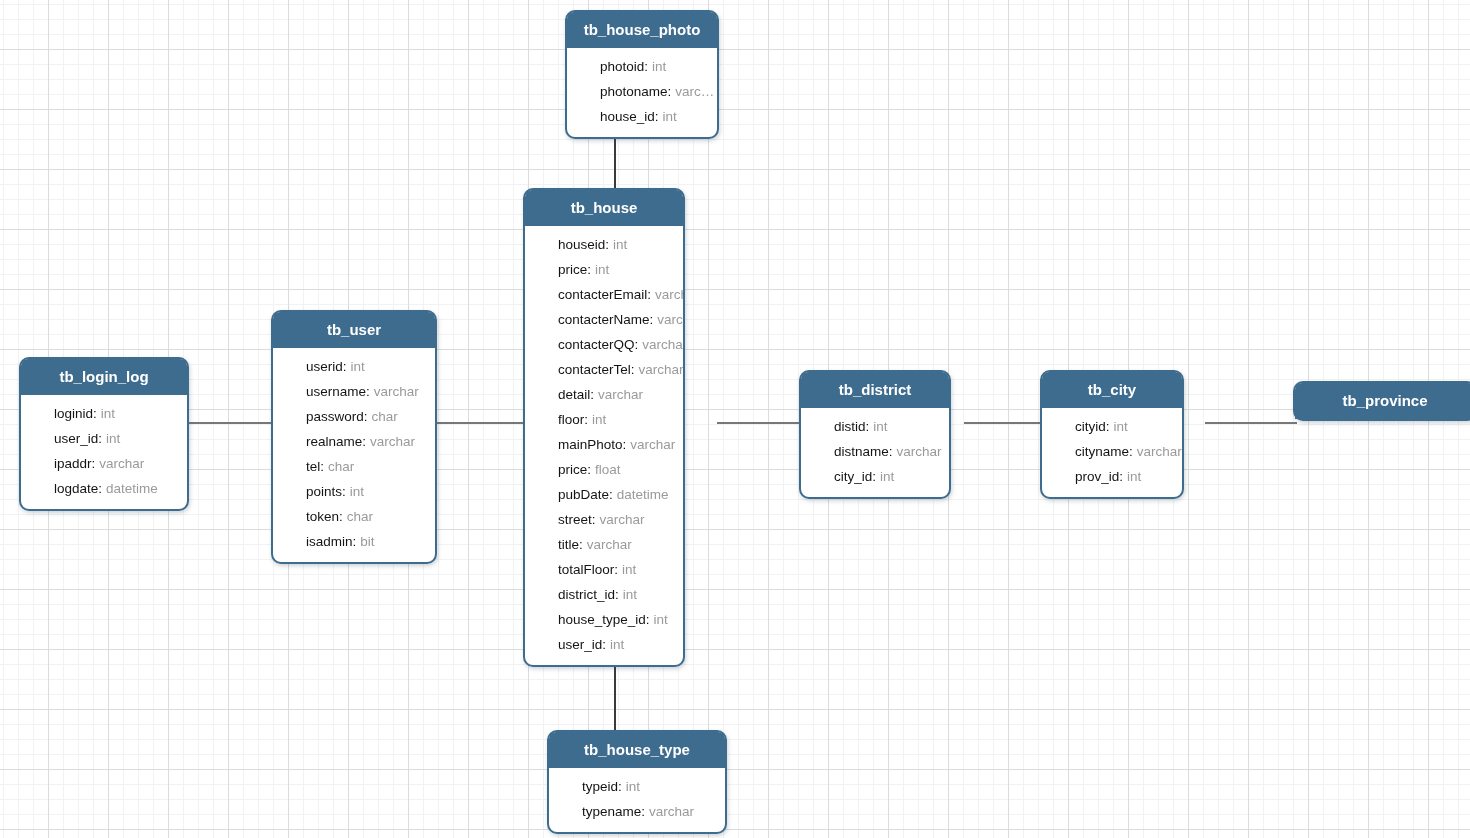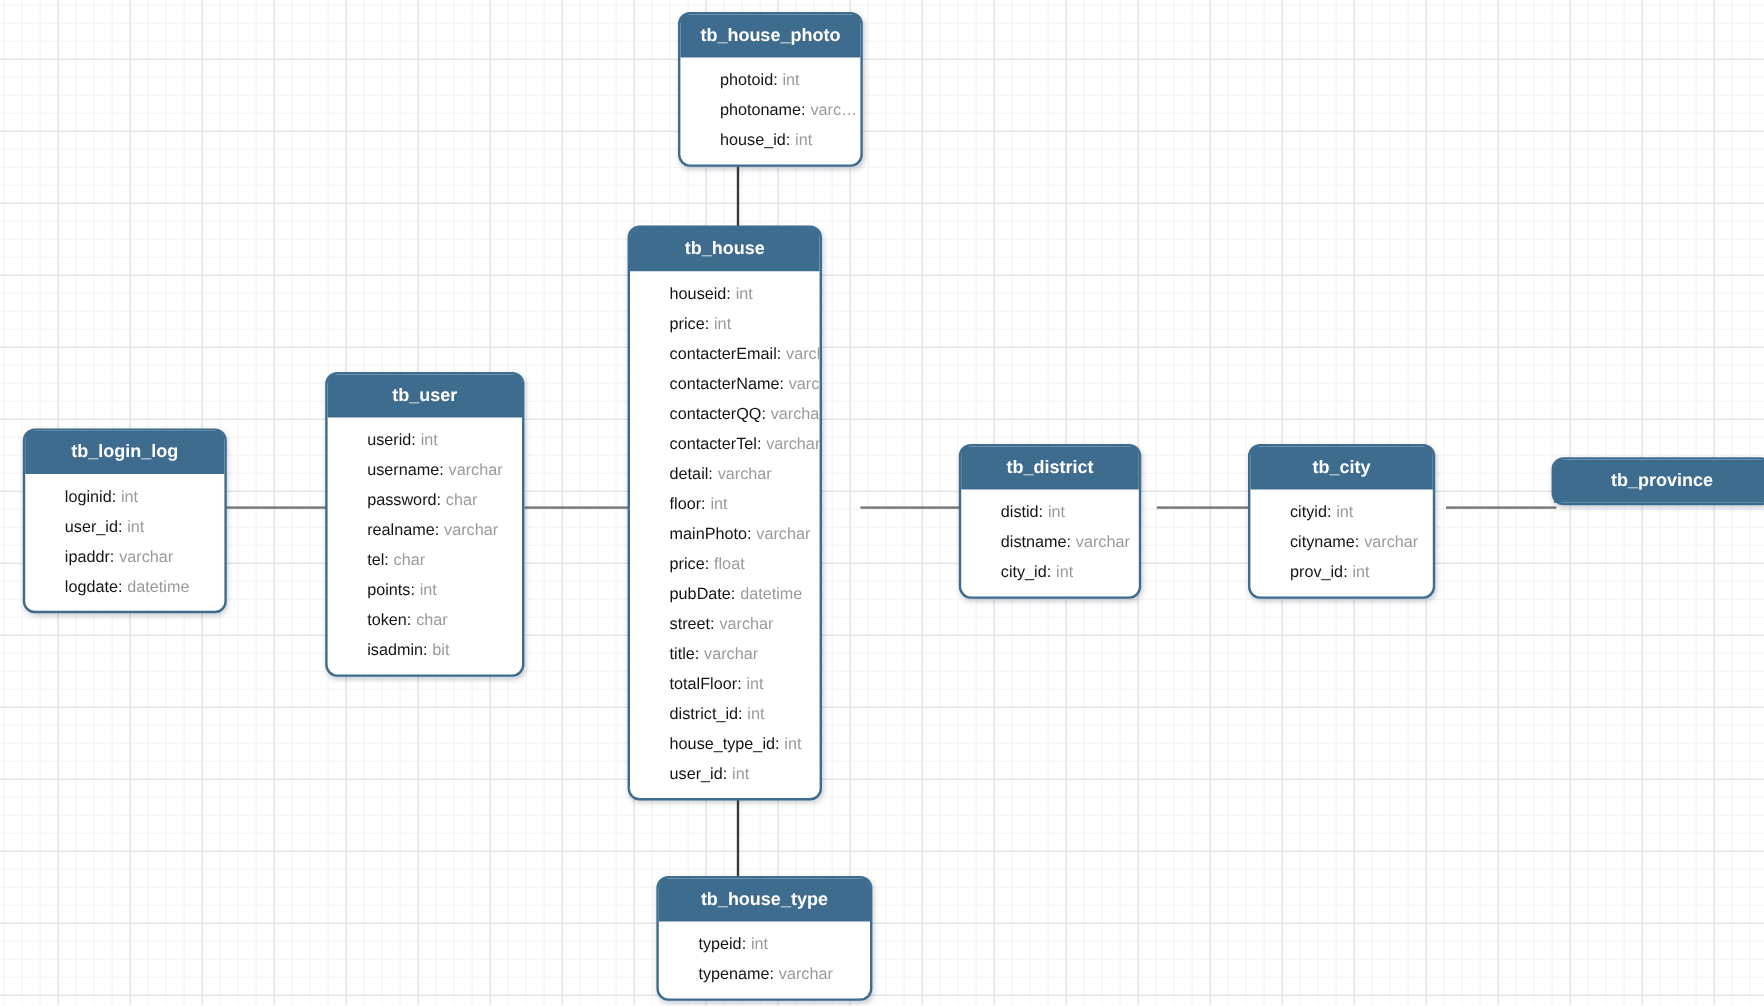--- a/index.html
+++ b/index.html
@@ -118,21 +118,21 @@
       </div>
     </div>
     <div class="db-table" style="left: 799px; top: 370px; width: 152px;">
       <div class="db-table-header"><span>tb_district</span></div>
       <div class="db-table-body">
         <div class="field-row"><span class="field-name">distid:</span><span class="field-type">int</span></div>
         <div class="field-row"><span class="field-name">distname:</span><span class="field-type">varchar</span></div>
         <div class="field-row"><span class="field-name">city_id:</span><span class="field-type">int</span></div>
       </div>
     </div>
-    <div class="db-table" style="left: 1040px; top: 370px; width: 156px;">
+    <div class="db-table" style="left: 1040px; top: 370px; width: 144px;">
       <div class="db-table-header"><span>tb_city</span></div>
       <div class="db-table-body">
         <div class="field-row"><span class="field-name">cityid:</span><span class="field-type">int</span></div>
         <div class="field-row"><span class="field-name">cityname:</span><span class="field-type">varchar</span></div>
         <div class="field-row"><span class="field-name">prov_id:</span><span class="field-type">int</span></div>
       </div>
     </div>
     <div class="db-table" style="left: 1293px; top: 381px; width: 184px;">
       <div class="db-table-header"><span>tb_province</span></div>
     </div>

